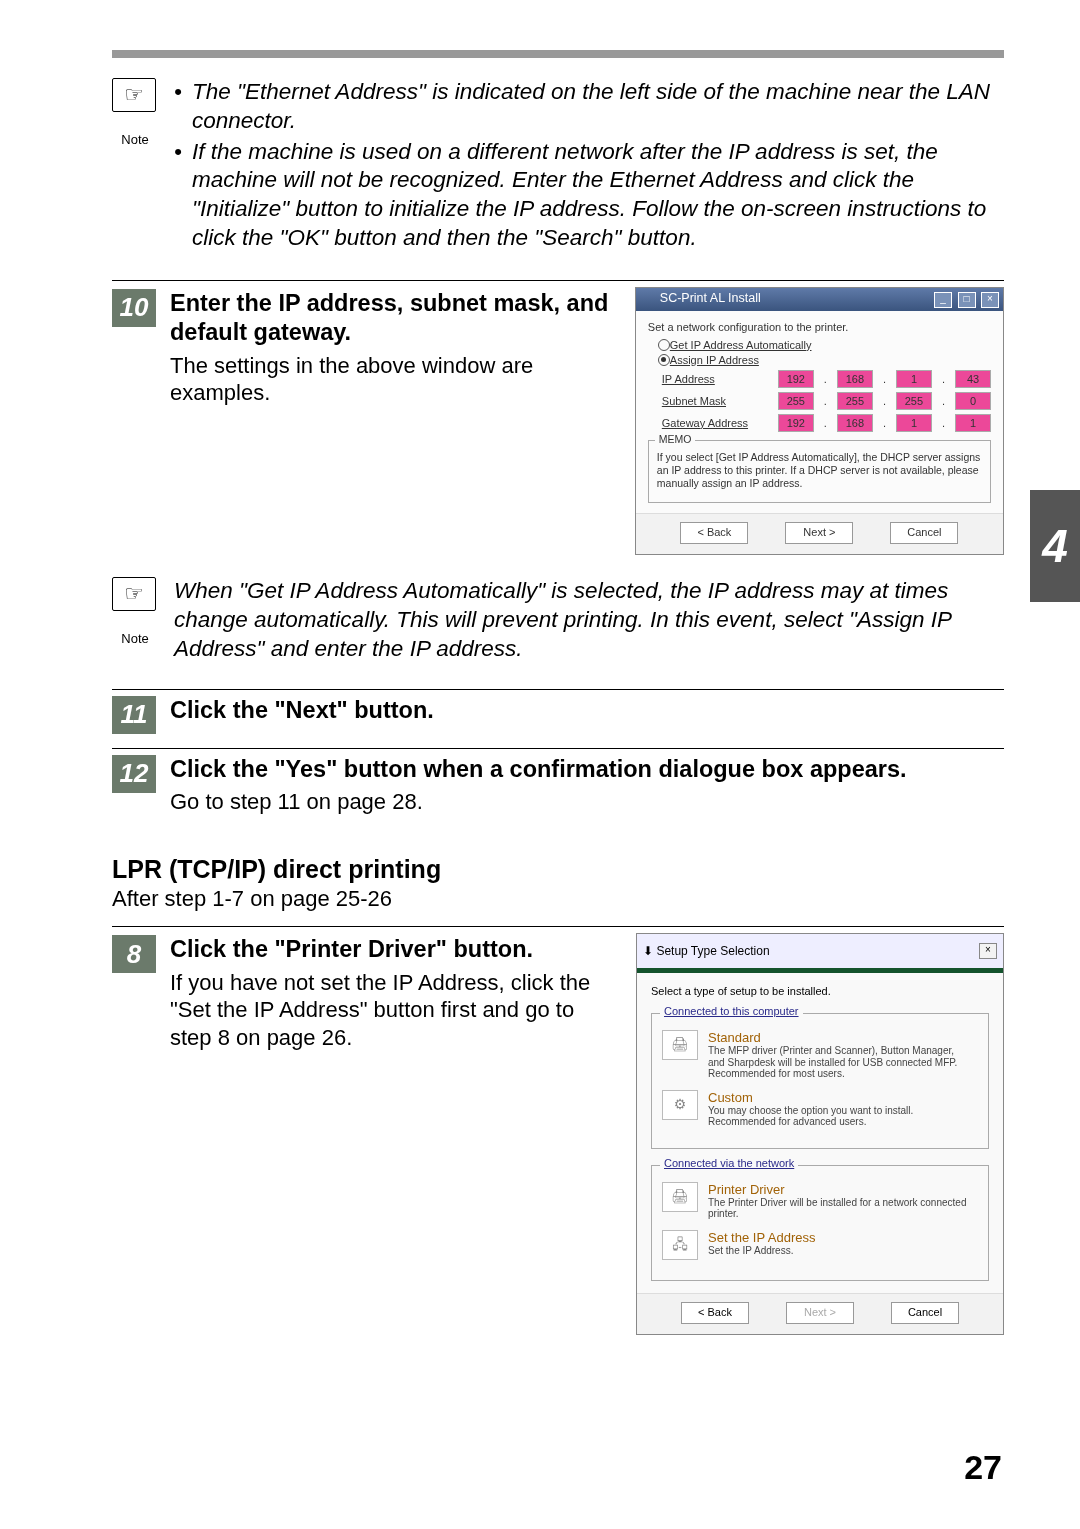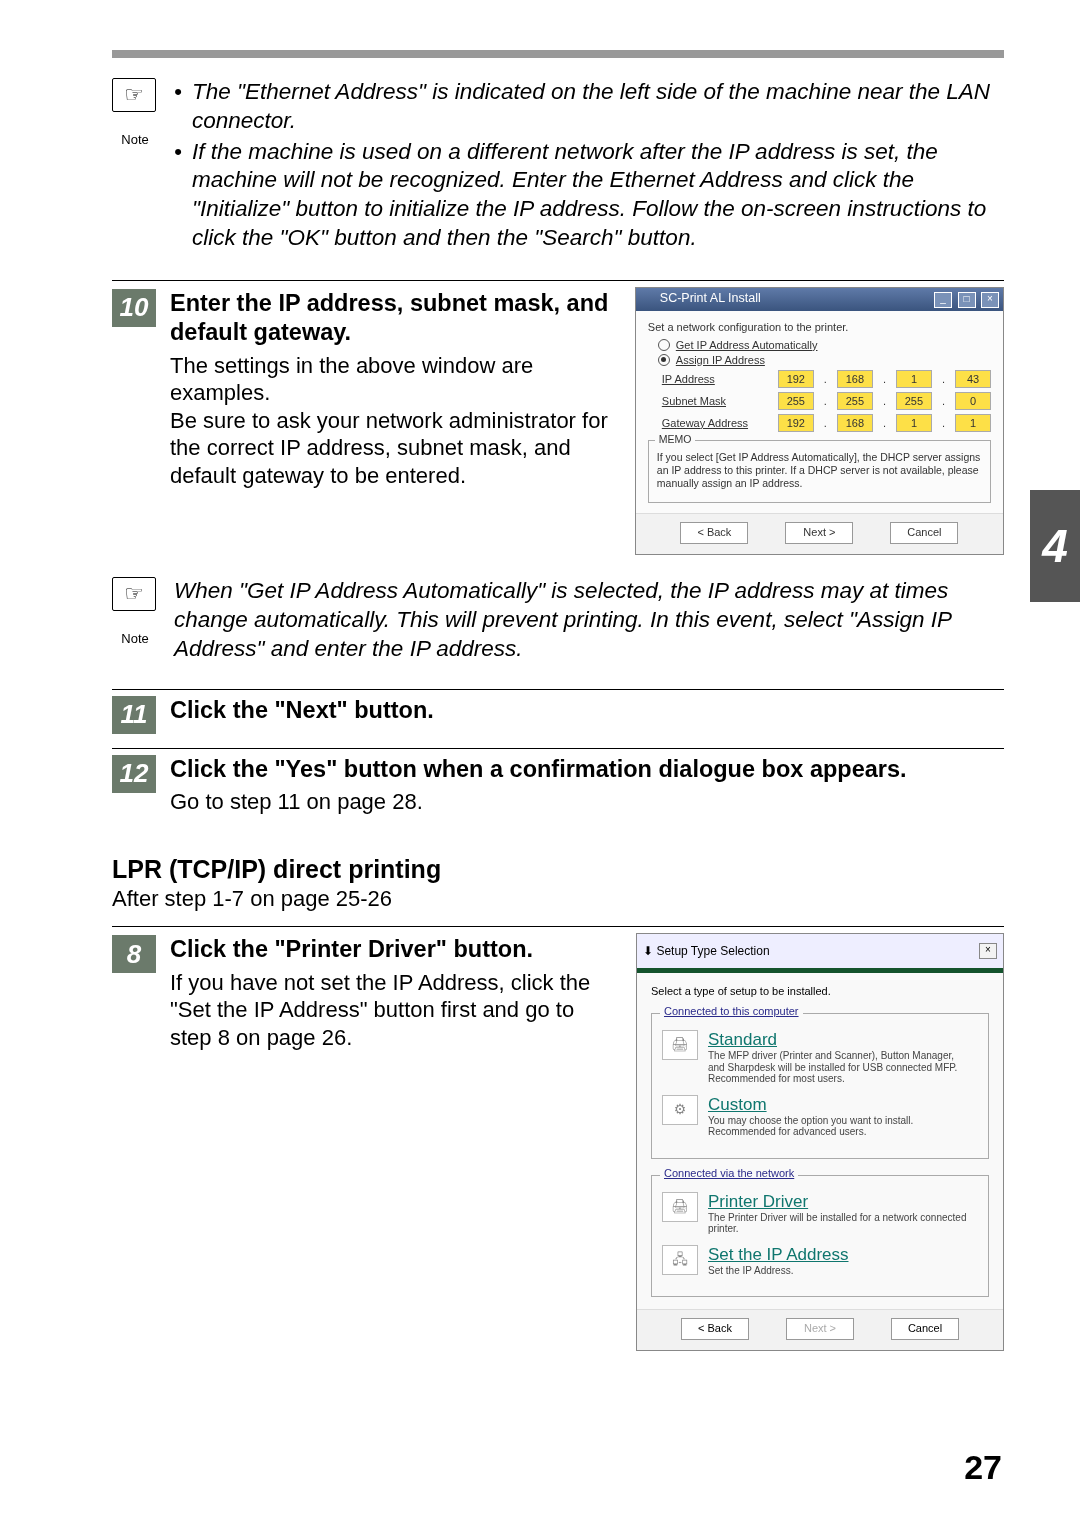--- a/index.html
+++ b/index.html
@@ -19,43 +19,43 @@
   .step-title{font-weight:bold;font-size:23.5px;line-height:1.25;margin-bottom:4px}
   .step-text{font-size:22px;line-height:1.25}
   .two-col{display:flex;gap:24px;align-items:flex-start}
   .two-col .left{flex:1}
   .two-col .right{flex:0 0 368px}
   .dialog{border:1px solid #888;background:#f6f6f6;font-size:11px;color:#333;box-shadow:0 0 0 1px #ccc inset}
   .titlebar{background:linear-gradient(#5f7aa8,#3a547e);color:#fff;display:flex;align-items:flex-start;justify-content:space-between;padding:3px 4px 3px 24px;font-size:12.5px}
   .winbtns span{display:inline-block;width:16px;height:14px;border:1px solid #fff;margin-left:2px;background:#7a92b8;font-size:10px;line-height:12px;text-align:center}
   .dlg-body{padding:10px 12px 10px 12px;background:#fbfbfb}
   .dlg-line{margin-bottom:6px}
-  .radio{display:flex;align-items:flex-end;gap:6px;margin:3px 0 3px 10px}
+  .radio{display:flex;align-items:flex-end;margin:3px 0 3px 10px}
   .radio .r{width:10px;height:10px;border:1px solid #555;border-radius:50%;display:inline-flex;align-items:center;justify-content:center}
   .radio .r.sel::after{content:"";width:5px;height:5px;background:#333;border-radius:50%}
   .ip-row{display:flex;align-items:center;margin:4px 0 4px 14px;gap:8px}
   .ip-row .lab{flex:0 0 108px}
-  .ip-row .oct{width:34px;height:16px;border:1px solid #aaa;background:#fde047;text-align:center;font-size:11px;line-height:16px}
+  .ip-row .oct{width:34px;height:16px;border:1px solid #aaa;background:#ec4899;text-align:center;font-size:11px;line-height:16px}
   .ip-row .d{padding:0 2px}
   .memo{border:1px solid #aaa;margin-top:8px;padding:10px 8px 12px 8px;position:relative;font-size:10.5px;line-height:1.25}
   .memo .ml{position:absolute;top:-8px;left:6px;background:#fbfbfb;padding:0 4px;font-size:10.5px}
   .dlg-btns{display:flex;justify-content:center;gap:37px;padding:8px 0 10px 0;background:#f2f2f2;border-top:1px solid #ddd}
   .dlg-btns .btn{min-width:66px;height:20px;border:1px solid #999;background:#fff;font-size:11px;line-height:18px;text-align:center}
   .side-tab{position:absolute;right:0;top:490px;width:50px;height:112px;background:#555;color:#fff;display:flex;align-items:center;justify-content:center;font-size:46px;font-weight:bold;font-style:italic}
   .section-h{font-weight:bold;font-size:25px;margin-top:40px}
   .section-sub{font-size:22px;margin-top:2px;margin-bottom:6px}
   .dialog2{border:1px solid #888;background:#f9f9f9;font-size:11px}
   .d2-title{display:flex;justify-content:space-between;align-items:center;padding:9px 6px;border-bottom:5px solid #14532d;background:#eef;font-size:12px}
   .d2-title .x{width:16px;height:14px;border:1px solid #888;text-align:center;line-height:12px;font-size:10px;background:#f3f3f3}
   .d2-body{padding:12px 14px}
   .group{border:1px solid #aaa;padding:12px 20px 10px 10px;position:relative;margin-top:16px}
   .group .gl{position:absolute;top:-9px;left:8px;background:#f9f9f9;padding:0 4px;font-size:11px;color:#2a2a8a;text-decoration:underline}
   .opt{display:flex;gap:10px;align-items:flex-start;margin:4px 0 10px 0}
   .opt .ic{width:34px;height:28px;border:1px solid #bbb;background:#fff;flex:0 0 34px;font-size:14px;text-align:center;line-height:26px;color:#888}
-  .opt .ot .on{font-size:17px;font-weight:normal;text-decoration:underline;color:#0f766e}
+  .opt .ot .on{font-size:13px;font-weight:normal;color:#a16207}
   .opt .ot .od{font-size:10px;color:#444;line-height:1.15}
   .page-num{position:absolute;right:78px;bottom:42px;font-size:34px;font-weight:bold}
   .under{text-decoration:underline}
 </style>
 </head>
 <body>
 
 <div class="page">
   <div class="topbar"></div>
 
@@ -80,21 +80,20 @@
 
   <hr class="hr">
 
   <div class="two-col">
     <div class="left">
       <div class="step-row">
         <div class="step-num">10</div>
         <div class="step-body">
           <div class="step-title">Enter the IP address, subnet mask, and default gateway.</div>
           <div class="step-text">The settings in the above window are examples.</div>
-          <div class="step-text">Be sure to ask your network administrator for the correct IP address, subnet mask, and default gateway to be entered.</div>
         </div>
       </div>
     </div>
     <div class="right">
       <div class="dialog">
         <div class="titlebar">
           <span>SC-Print AL Install</span>
           <span class="winbtns">
             <span>_</span>
             <span>□</span>

